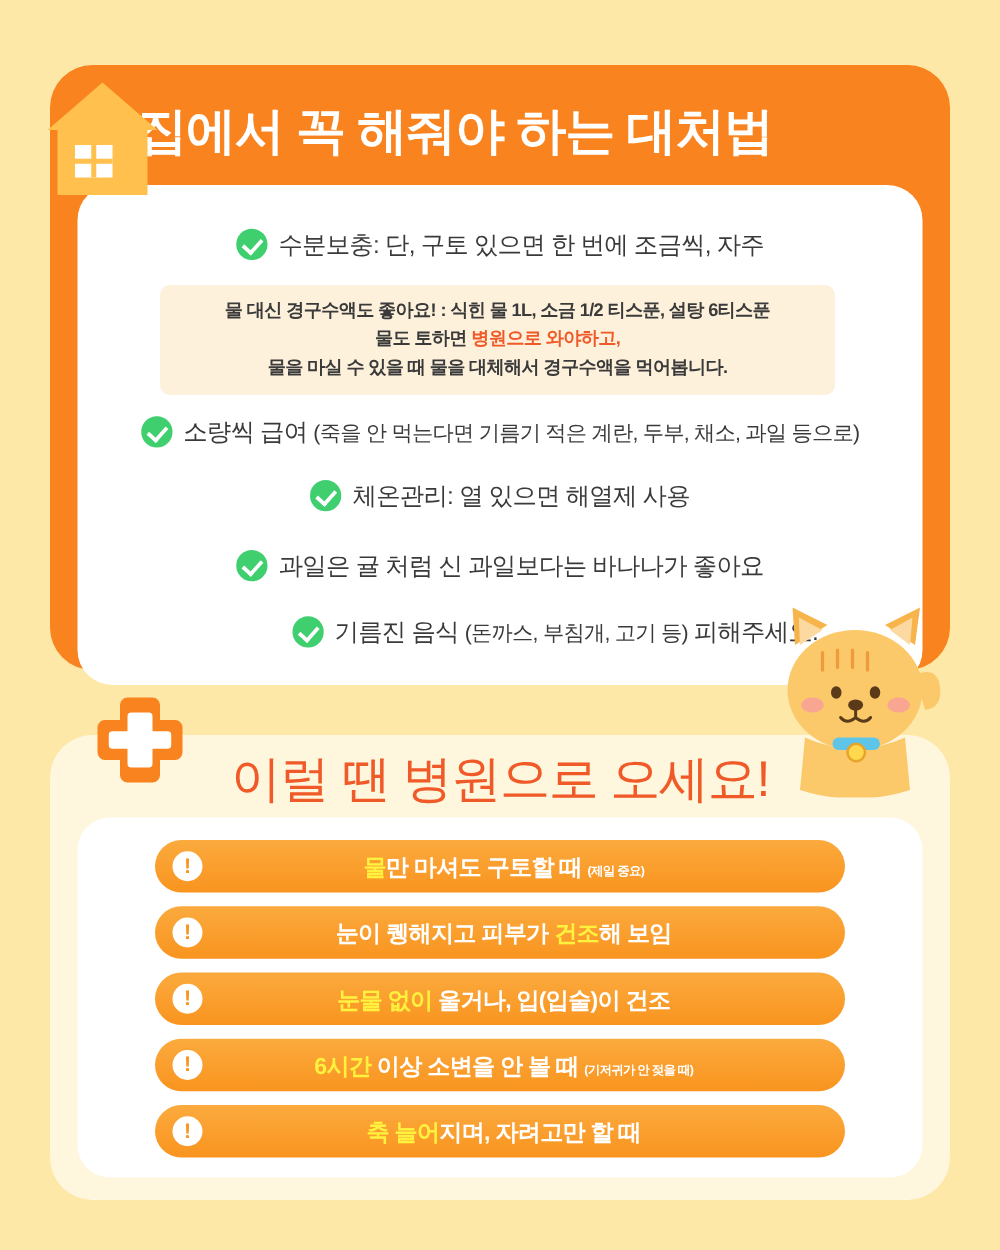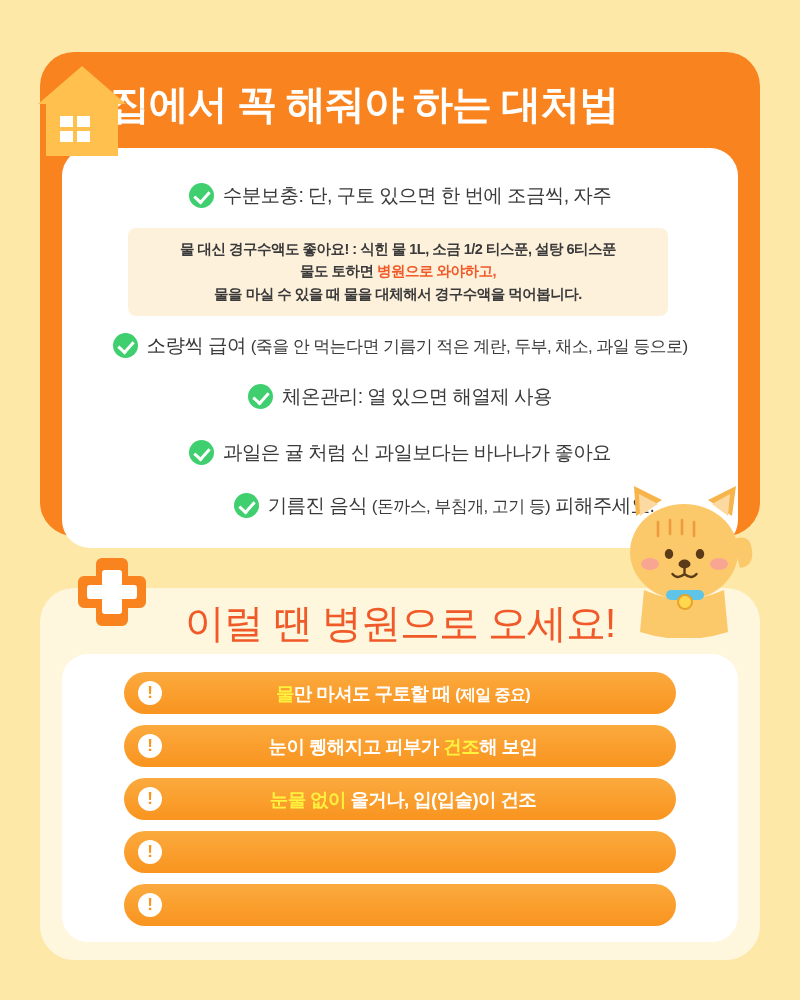--- a/index.html
+++ b/index.html
@@ -200,21 +200,21 @@
     text-align: center;
     font-size: 18.5px;
     font-weight: bold;
     color: #ffffff;
     letter-spacing: -0.6px;
     padding-left: 6px;
     box-sizing: border-box;
     white-space: nowrap;
   }
   .pill .ptxt .hl { color: #fff23f; }
-  .pill .ptxt .sm { font-size: 16px; }
+  .pill .ptxt .sm { font-size: 10px; }
 
   .p0 { top: 672px; }
   .p1 { top: 725px; }
   .p2 { top: 778px; }
   .p3 { top: 831px; }
   .p4 { top: 884px; }
 </style>
 </head>
 <body>
 
@@ -308,17 +308,19 @@
   <span class="ptxt"><span>눈이 퀭해지고 피부가 </span><span class="hl">건조</span><span>해 보임</span></span>
 </div>
 
 <div class="pill p2">
   <span class="bang">!</span>
   <span class="ptxt"><span class="hl">눈물 없이</span><span> 울거나, 입(입술)이 건조</span></span>
 </div>
 
 <div class="pill p3">
   <span class="bang">!</span>
+  <span class="ptxt"><span class="hl">6시간</span><span> 이상 소변을 안 볼 때 </span><span class="sm">(기저귀가 안 젖을 때)</span></span>
 </div>
 
 <div class="pill p4">
   <span class="bang">!</span>
+  <span class="ptxt"><span class="hl">축 늘어</span><span>지며, 자려고만 할 때</span></span>
 </div>
 
 </body></html>

